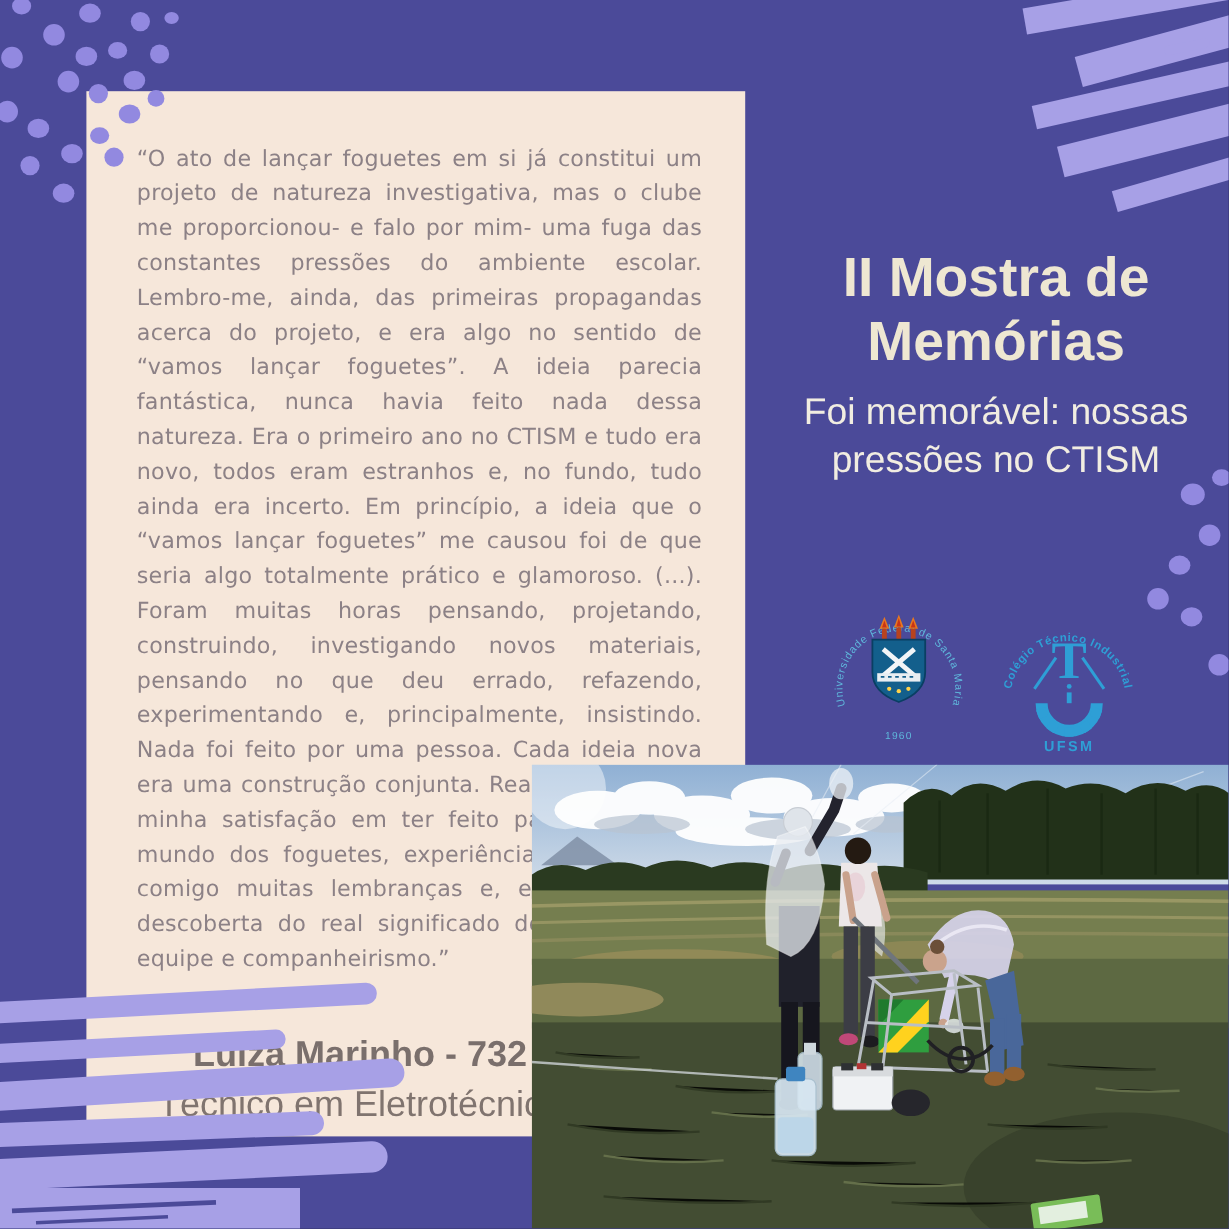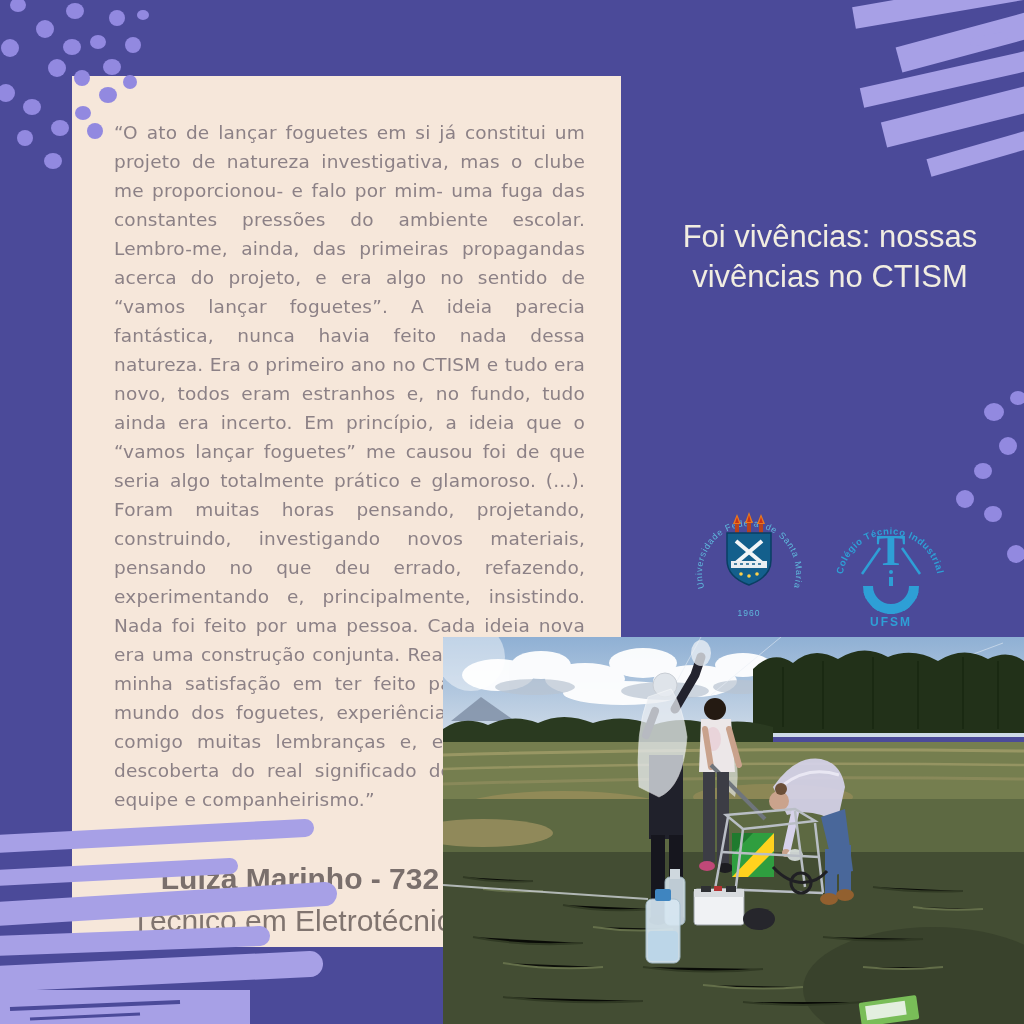--- a/index.html
+++ b/index.html
@@ -66,21 +66,22 @@
   <div class="card">
     <p class="quote">“O ato de lançar foguetes em si já constitui um projeto de natureza investigativa, mas o clube me proporcionou- e falo por mim- uma fuga das constantes pressões do ambiente escolar. Lembro-me, ainda, das primeiras propagandas acerca do projeto, e era algo no sentido de “vamos lançar foguetes”. A ideia parecia fantástica, nunca havia feito nada dessa natureza. Era o primeiro ano no CTISM e tudo era novo, todos eram estranhos e, no fundo, tudo ainda era incerto. Em princípio, a ideia que o “vamos lançar foguetes” me causou foi de que seria algo totalmente prático e glamoroso. (...). Foram muitas horas pensando, projetando, construindo, investigando novos materiais, pensando no que deu errado, refazendo, experimentando e, principalmente, insistindo. Nada foi feito por uma pessoa. Cada ideia nova era uma construção conjunta. Reafirmo, assim, a minha satisfação em ter feito parte do ilustre mundo dos foguetes, experiência da qual levo comigo muitas lembranças e, em especial, a descoberta do real significado de trabalho em equipe e companheirismo.”</p>
     <div class="attribution">
       <div class="author">Luiza Marinho - 732</div>
       <div class="course">Técnico em Eletrotécnica</div>
       <div class="course">Integrado ao Ensino Médio</div>
     </div>
   </div>
 
   <div class="right-col">
-    <div class="subtitle">Foi vivências: nossas vivências no CTISM</div>
+    <h1 class="title">II Mostra de Memórias</h1>
+    <div class="subtitle">Foi memorável: nossas pressões no CTISM</div>
   </div>
 
   <div class="logos">
 
     <svg width="122" height="126" viewBox="0 0 122 126">
       <defs>
         <path id="ufsmRing" d="M 18,90 A 47,47 0 1 1 104,90" fill="none"></path>
       </defs>
       <text class="logo-text" font-size="9" letter-spacing="0.8">
         <textPath href="#ufsmRing" startOffset="50%" text-anchor="middle">Universidade Federal de Santa Maria</textPath>

